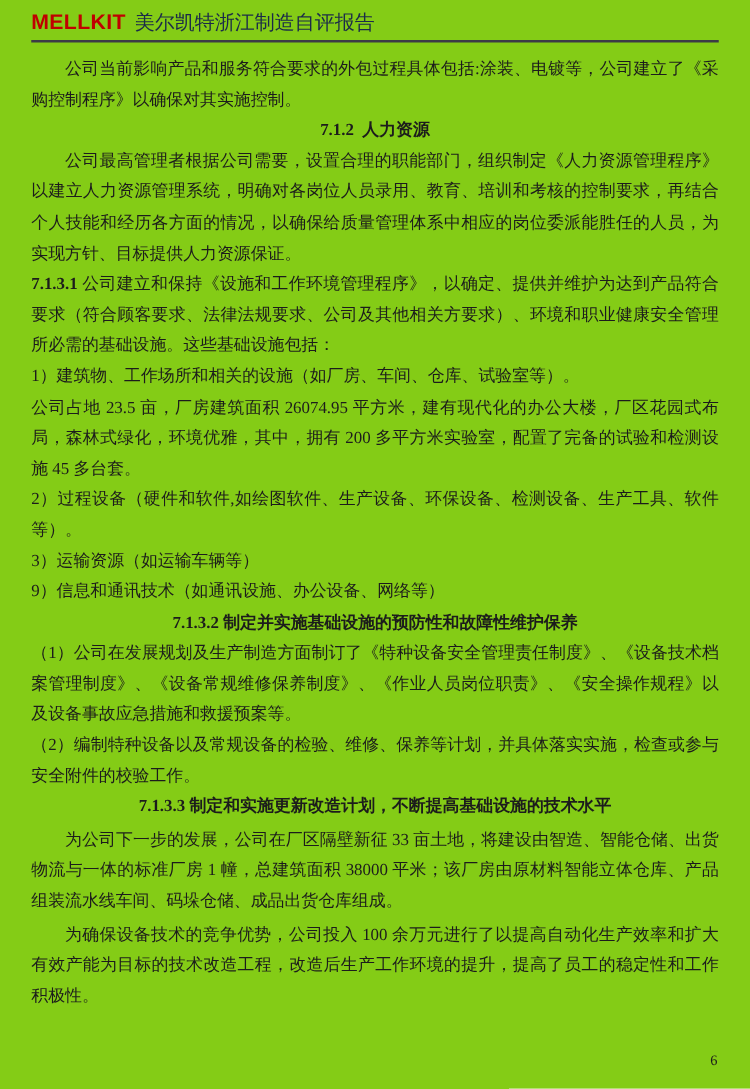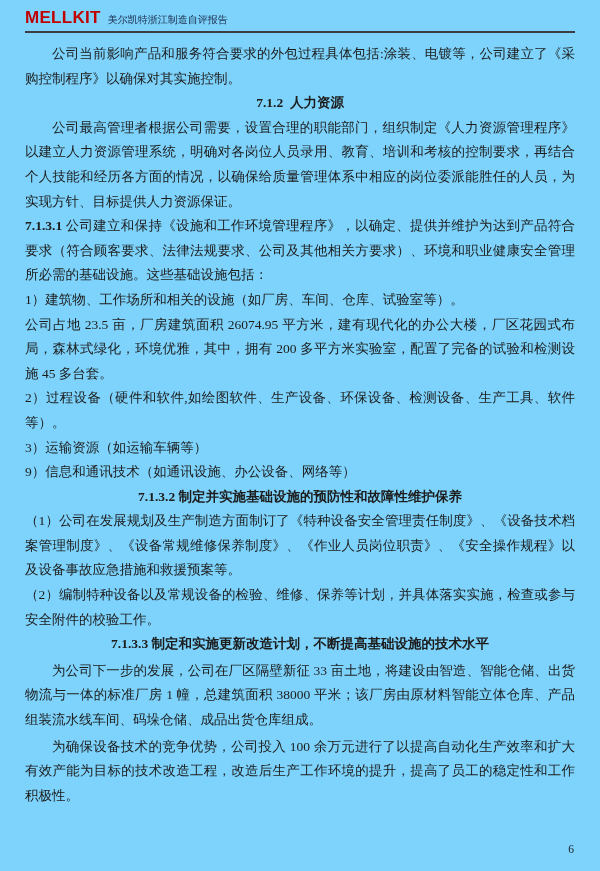--- a/index.html
+++ b/index.html
@@ -1,20 +1,20 @@
 <!DOCTYPE html>
 <html><head>
 <meta charset="utf-8">
 <style>
   html,body { margin:0; padding:0; background:#ffffff; }
   .page {
     position: relative;
     width: 600px;
     height: 871px;
-    background: #7dd3fc;
+    background: #84cc16;
     font-family: "Liberation Serif", serif;
     color: #1c1c1c;
     overflow: hidden;
     box-sizing: border-box;
   }
   .hdr {
     margin: 8px 25px 0 25px;
     padding-bottom: 3px;
     border-bottom: 2px solid #3c3c46;
     display: flex;
@@ -24,21 +24,21 @@
   }
   .hdr-logo {
     font-family: "Liberation Sans", sans-serif;
     font-weight: bold;
     font-size: 17px;
     color: #C00000;
     letter-spacing: 0.3px;
   }
   .hdr-title {
     font-family: "Liberation Serif", serif;
-    font-size: 10px;
+    font-size: 16px;
     color: #1B2A4A;
   }
   .content {
     margin: 9px 25px 0 25px;
     font-size: 13.5px;
     line-height: 24.6px;
     text-align: justify;
     text-justify: inter-character;
   }
   .para { text-indent: 2em; margin: 0; }

